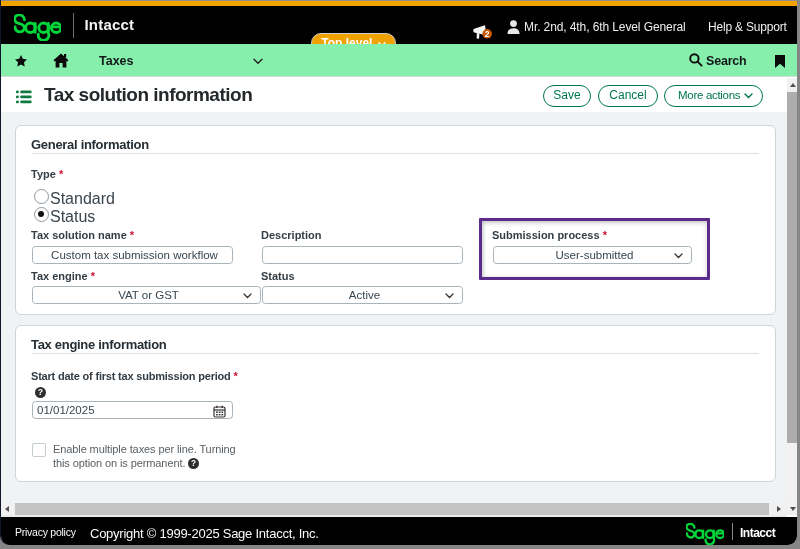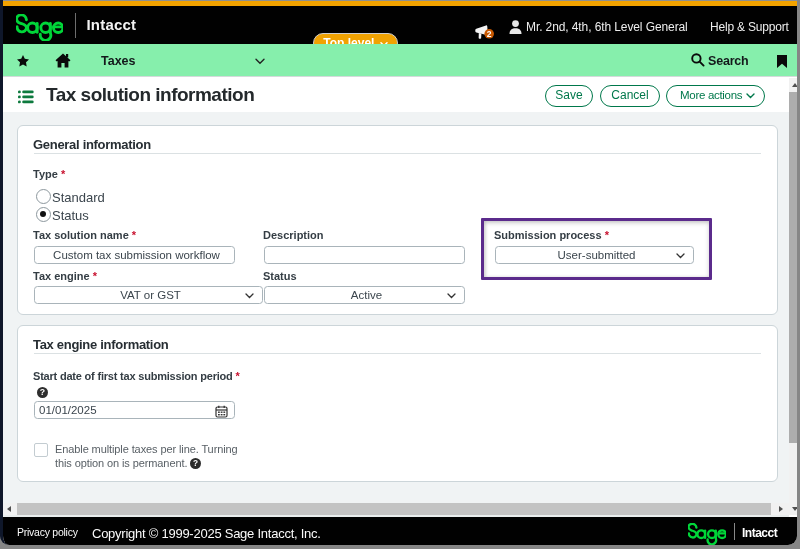--- a/index.html
+++ b/index.html
@@ -1,19 +1,19 @@
 <!DOCTYPE html>
 <html><head>
 <meta charset="utf-8">
 <style>
 * { margin:0; padding:0; box-sizing:border-box; }
 html,body { width:800px; height:549px; overflow:hidden; }
 body { font-family:"Liberation Sans", sans-serif; background:#868686; position:relative; }
 #win { position:absolute; left:0; top:0; width:797px; height:545px; background:#fff;
-  border-left:3px solid #0f172a; border-radius:0 0 9px 9px; overflow:hidden; }
+  border-left:1px solid #0f172a; border-radius:0 0 9px 9px; overflow:hidden; }
 .abs { position:absolute; }
 
 
 #topbar { left:0; top:0; width:797px; height:6px; background:#f3a300; border-top:1px solid #909090; }
 
 #header { left:0; top:6px; width:797px; height:38px; background:#010101; }
 #hsep { left:72px; top:7px; width:1px; height:25px; background:#6e6e6e; }
 #intacct { left:83.5px; top:10px; color:#f2f2f2; font-size:15px; font-weight:bold; letter-spacing:0.2px; }
 #toplevel { left:310px; top:11px; width:85px; height:20px; background:#f0a202; border:1px solid #cfcfcf;
   border-radius:10.5px; color:#fff; font-size:12px; font-weight:bold; text-align:center; line-height:18px;margin-top:16px; }
@@ -43,21 +43,21 @@
 .carddiv { position:absolute; left:16px; right:16px; top:27px; height:1px; background:#dbe1e3; }
 .lbl { position:absolute; font-size:11px; font-weight:bold; color:#343d44; }
 .ast { color:#c8102e; font-size:11px; }
 .field { position:absolute; height:18px; border:1px solid #a9b4ba; border-radius:3.5px; background:#fff;
   font-size:11.5px; color:#3b454d; line-height:16px; padding-left:4px; }
 .chev { position:absolute; }
 
 
 .radio { position:absolute; width:15px; height:15px; border:1.5px solid #8d989e; border-radius:50%; background:#fff; }
 .radio.sel::after { content:""; position:absolute; left:3px; top:3px; width:6px; height:6px; border-radius:50%; background:#111; }
-.rlbl { position:absolute; font-size:13px; color:#3b454d; }
+.rlbl { position:absolute; font-size:16px; color:#3b454d; }
 
 
 #purple { left:478px; top:105.5px; width:231px; height:62px; border:3.5px solid #5b2b8c; border-radius:1px; z-index:5; box-shadow: inset 0 2px 4px rgba(60,60,60,0.25), inset 2px 0 3px rgba(60,60,60,0.12); }
 
 
 #cbx { left:15.5px; top:117px; width:14px; height:14px; border:1px solid #c3ccd1; border-radius:2px; background:#fff; }
 .cbtext { position:absolute; left:37px; font-size:11px; letter-spacing:-0.1px; color:#596066; }
 
 
 #vscroll { left:786px; top:78px; width:11px; height:437px; background:#f1f1f1; }

